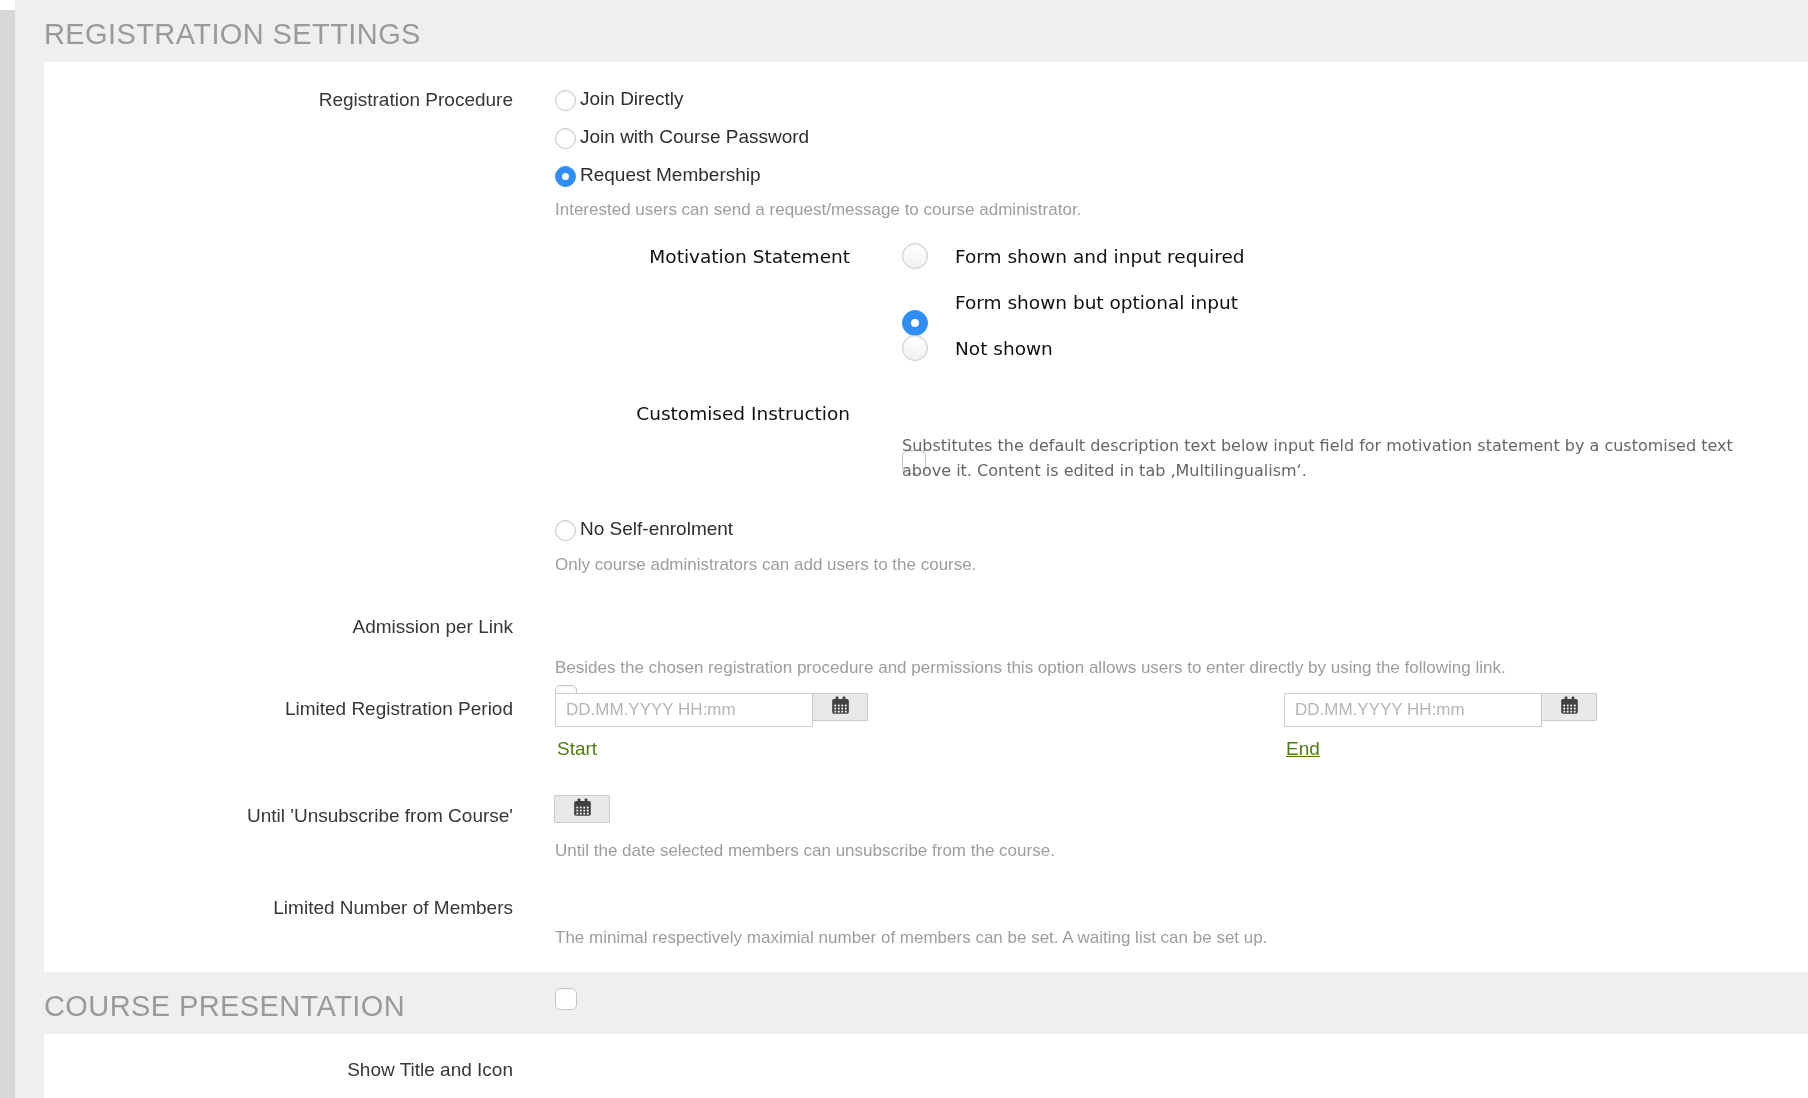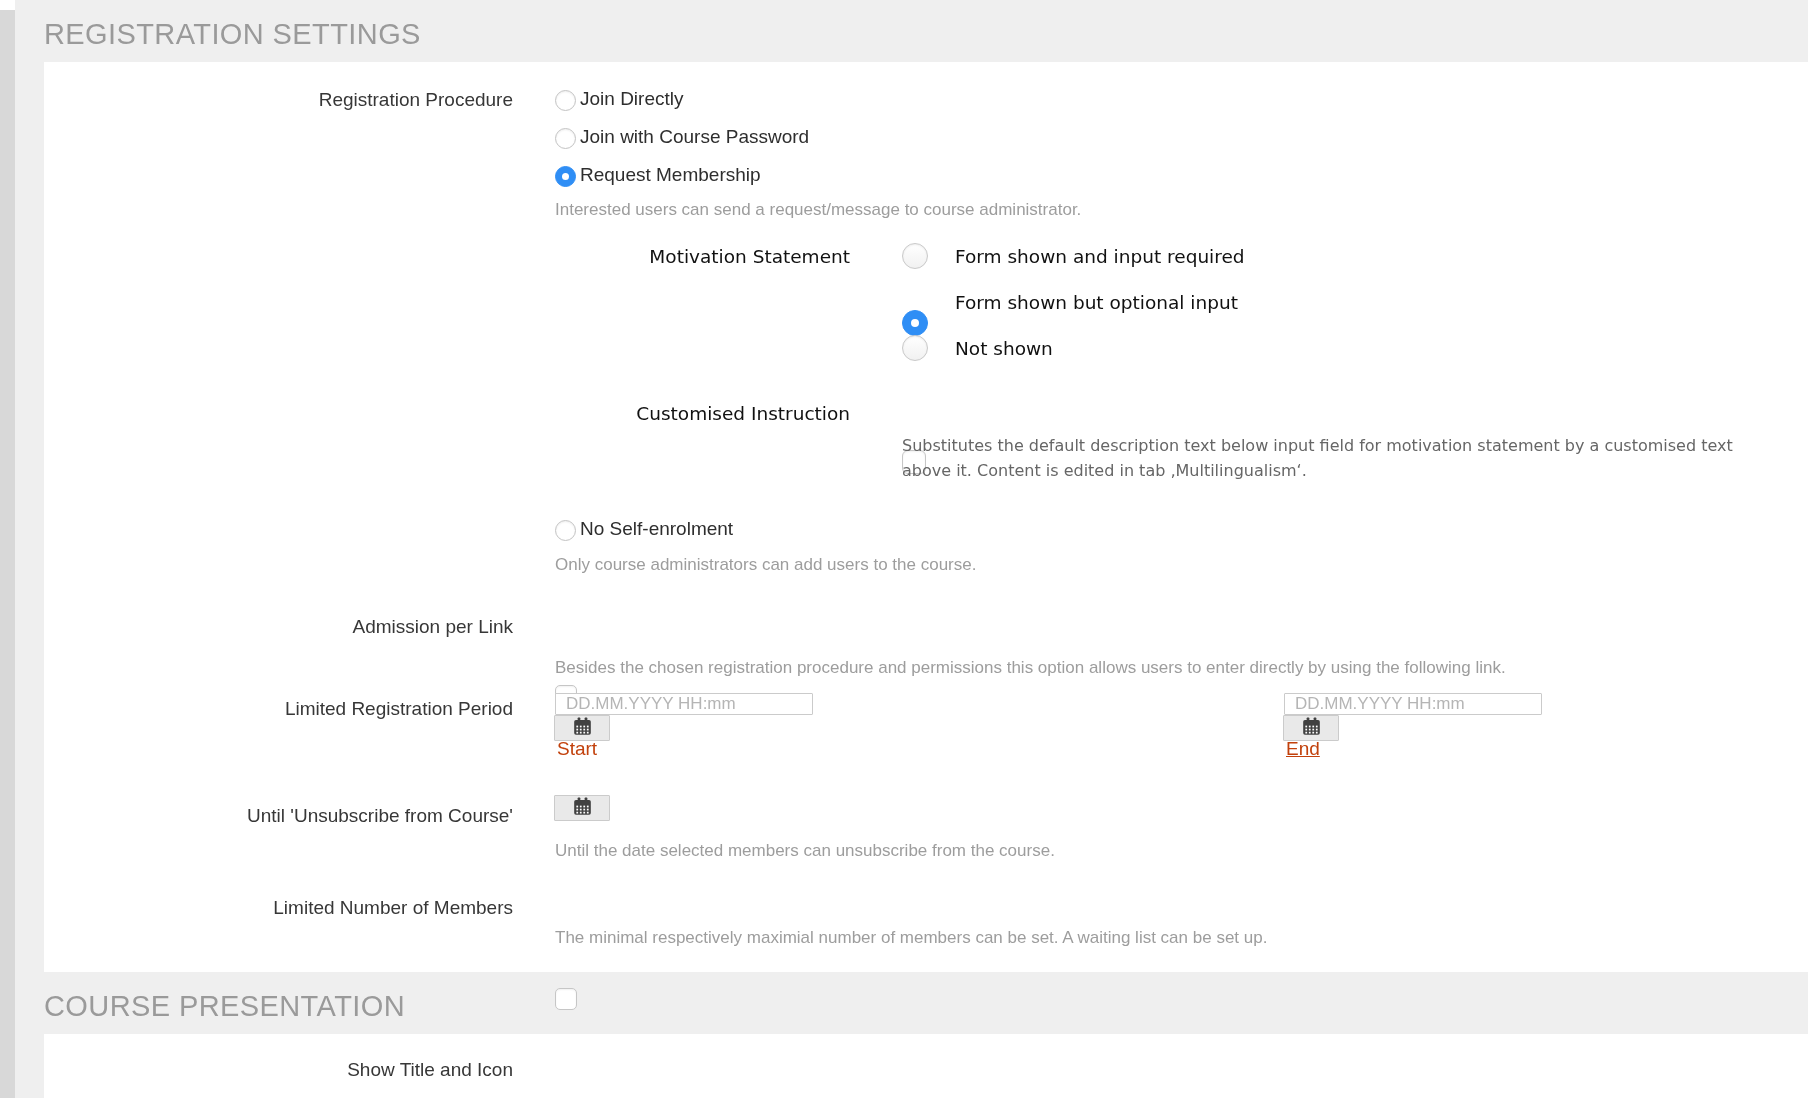--- a/index.html
+++ b/index.html
@@ -43,31 +43,31 @@
   .checkbox{
     width:22px;height:22px;border-radius:5px;box-sizing:border-box;
     border:1px solid #c6c6c6;background:#ffffff;
     box-shadow:inset 0 1px 2px rgba(0,0,0,.06);cursor:pointer;position:relative;
   }
   
   .alt-font{font-family:"DejaVu Sans",sans-serif;}
   .alt-label{font-size:18.5px;color:#111111;white-space:nowrap;}
   .alt-desc{font-size:16px;color:#666666;line-height:25px;width:880px;white-space:normal;}
   
-  .date-group{display:flex;align-items:stretch;height:28px;flex-direction:column;}
+  .date-group{display:flex;align-items:stretch;height:28px;}
   .date-input{
     width:258px;height:34px;box-sizing:border-box;border:1px solid #cbcbcb;border-radius:1px;
     padding:0 10px;font-size:17px;color:#444;font-family:"Liberation Sans",sans-serif;outline:none;background:#fff;
   }
   .date-input::placeholder{color:#b5b5b5;opacity:1;}
   .cal-btn{
     width:56px;box-sizing:border-box;border:1px solid #cbcbcb;margin-left:-1px;border-radius:1px;
     background:#e9e9e9;display:flex;align-items:center;justify-content:center;cursor:pointer;padding:0;
   }
-  .sub-label{font-size:19px;color:#c2410c;white-space:nowrap;text-align:center;}
+  .sub-label{font-size:19px;color:#4d7c0f;white-space:nowrap;text-align:center;}
 </style>
 </head>
 <body>
 
 <div id="page">
 
   <div class="abs left-strip-top"></div>
   <div class="abs left-strip"></div>
 
   <div class="abs section-title" style="left:44px;top:18px;">REGISTRATION SETTINGS</div>

